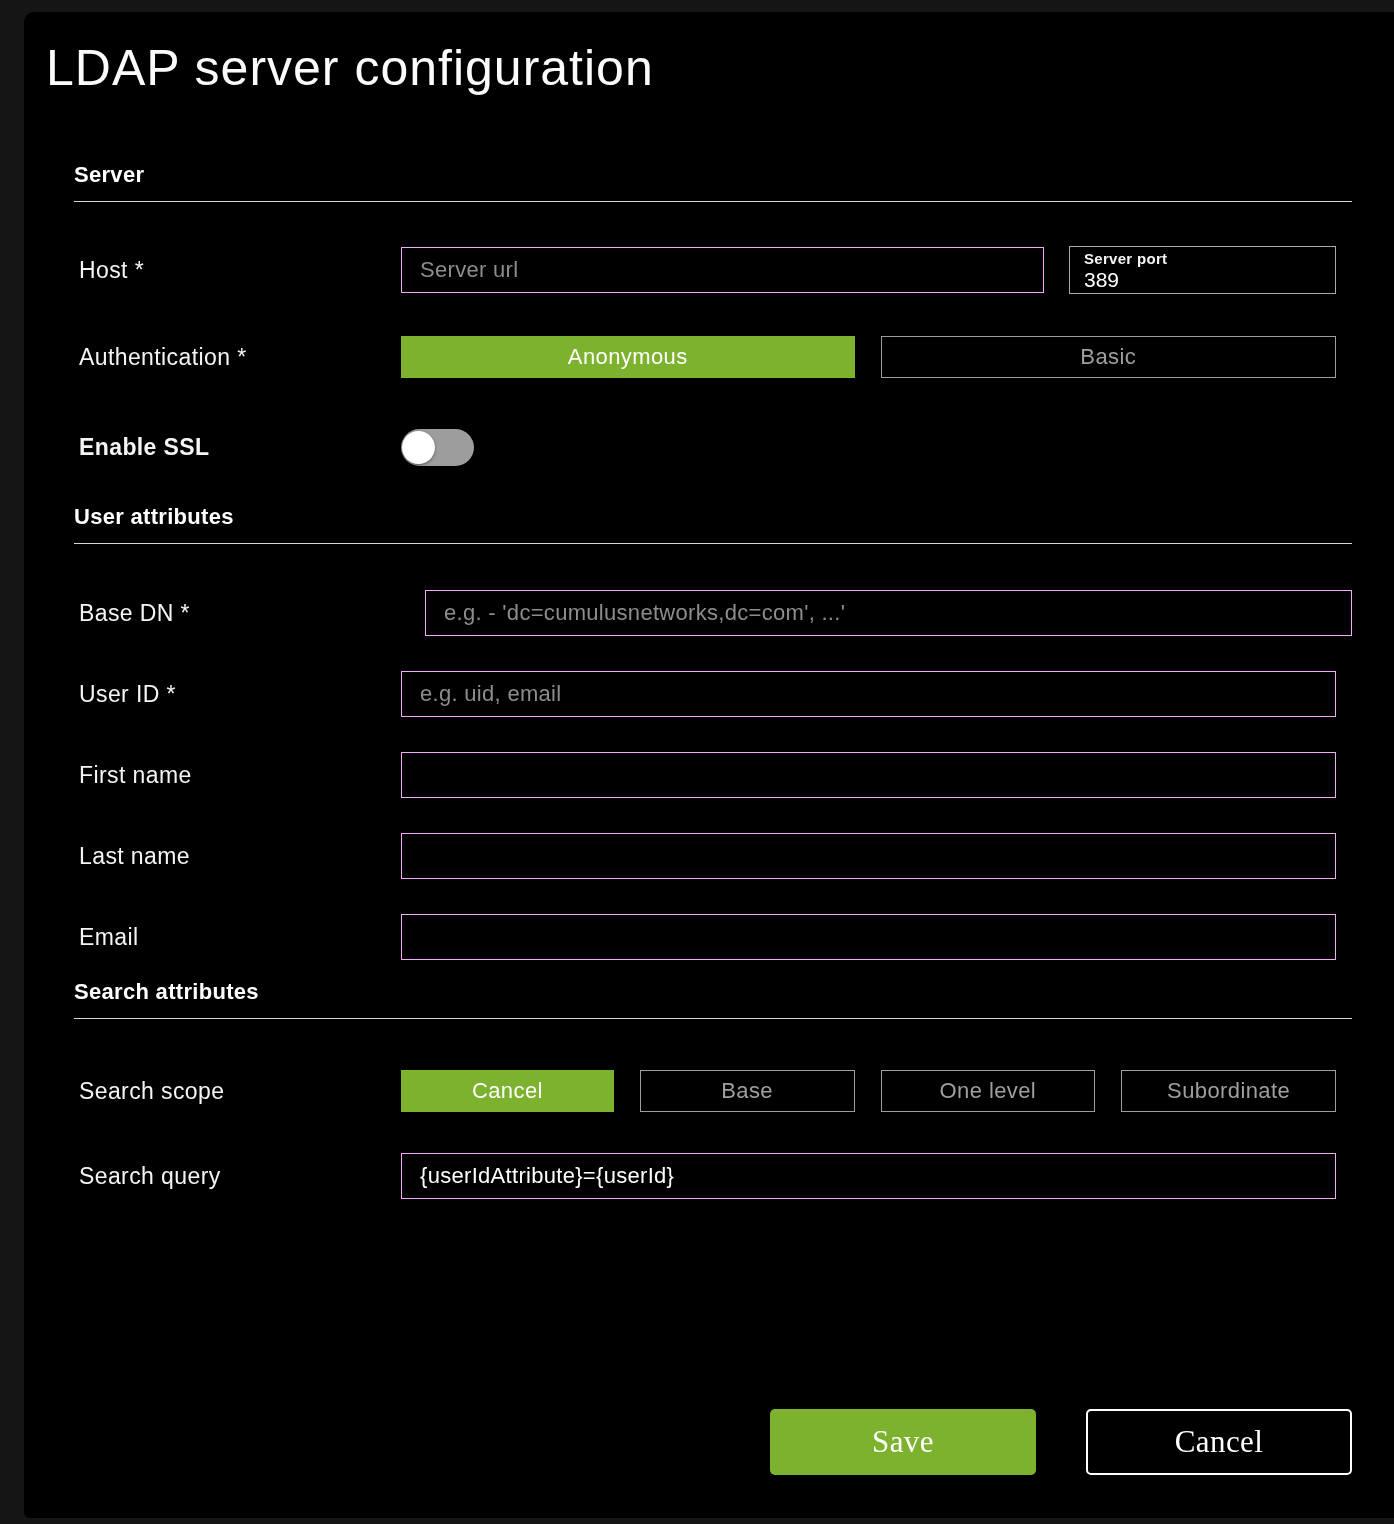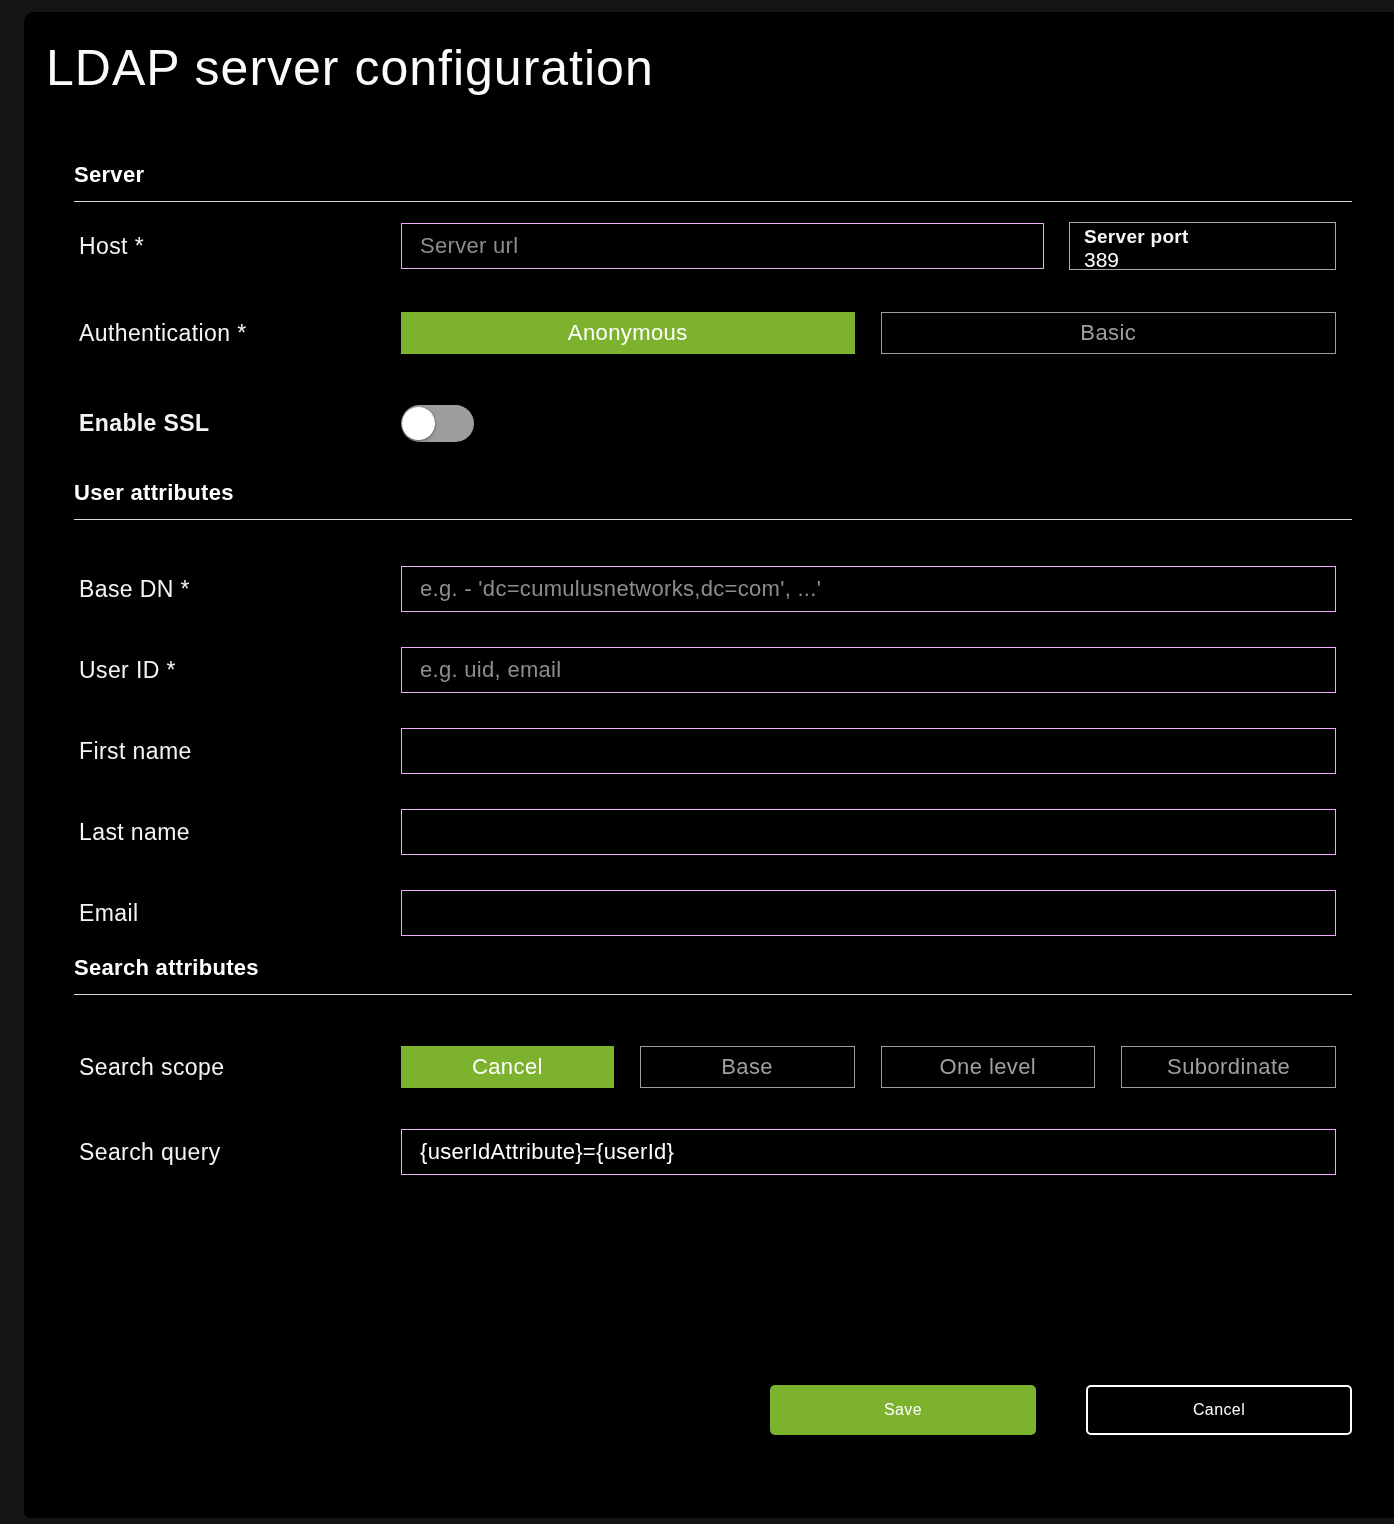--- a/index.html
+++ b/index.html
@@ -50,24 +50,24 @@
     width: 327px;
     min-width: 327px;
     padding-left: 5px;
     font-size: 23px;
     letter-spacing: 0.4px;
     color: #f4f4f4;
   }
   .controls { width: 935px; display: flex; align-items: center; }
 
   
-  .row-host   { margin-top: 20px; }
+  .row-host   { margin-top: 44px; }
   .row-auth   { margin-top: 42px; }
   .row-ssl    { margin-top: 51px; height: 37px; font-weight: bold; }
-  .row-basedn { margin-top: 46px; }
+  .row-basedn { margin-top: 46px; gap: 24px; }
   .row-std    { margin-top: 35px; }
   .row-scope  { margin-top: 51px; }
   .row-query  { margin-top: 41px; }
 
   
   .text-input {
     height: 46px;
     width: 100%;
     background: transparent;
     border: 1px solid #f0abfc;
@@ -82,21 +82,21 @@
   .host-input { width: 643px; }
   .port-box {
     margin-left: 25px;
     width: 267px;
     height: 48px;
     border: 1px solid #a9a9a9;
     padding: 4px 14px 0 14px;
     cursor: text;
   }
   .port-label {
-    font-size: 19px;
+    font-size: 15px;
     font-weight: 600;
     letter-spacing: 0.3px;
     color: #f5f5f5;
     line-height: 1.1;
   }
   .port-value {
     font-size: 21px;
     color: #ffffff;
     line-height: 1.1;
   }
@@ -143,23 +143,23 @@
 
   
   .footer {
     margin-top: 210px;
     display: flex;
     justify-content: flex-end;
     gap: 50px;
   }
   .btn {
     width: 266px;
-    height: 50px;
-    font-family: Liberation Sans, sans-serif;
-    font-size: 16px;
+    height: 66px;
+    font-family: Liberation Serif, serif;
+    font-size: 31px;
     letter-spacing: 0.4px;
     border-radius: 5px;
     cursor: pointer;
   }
   .btn-save {
     background: #7db22f;
     border: none;
     color: #ffffff;
     font-weight: 500;
   }

